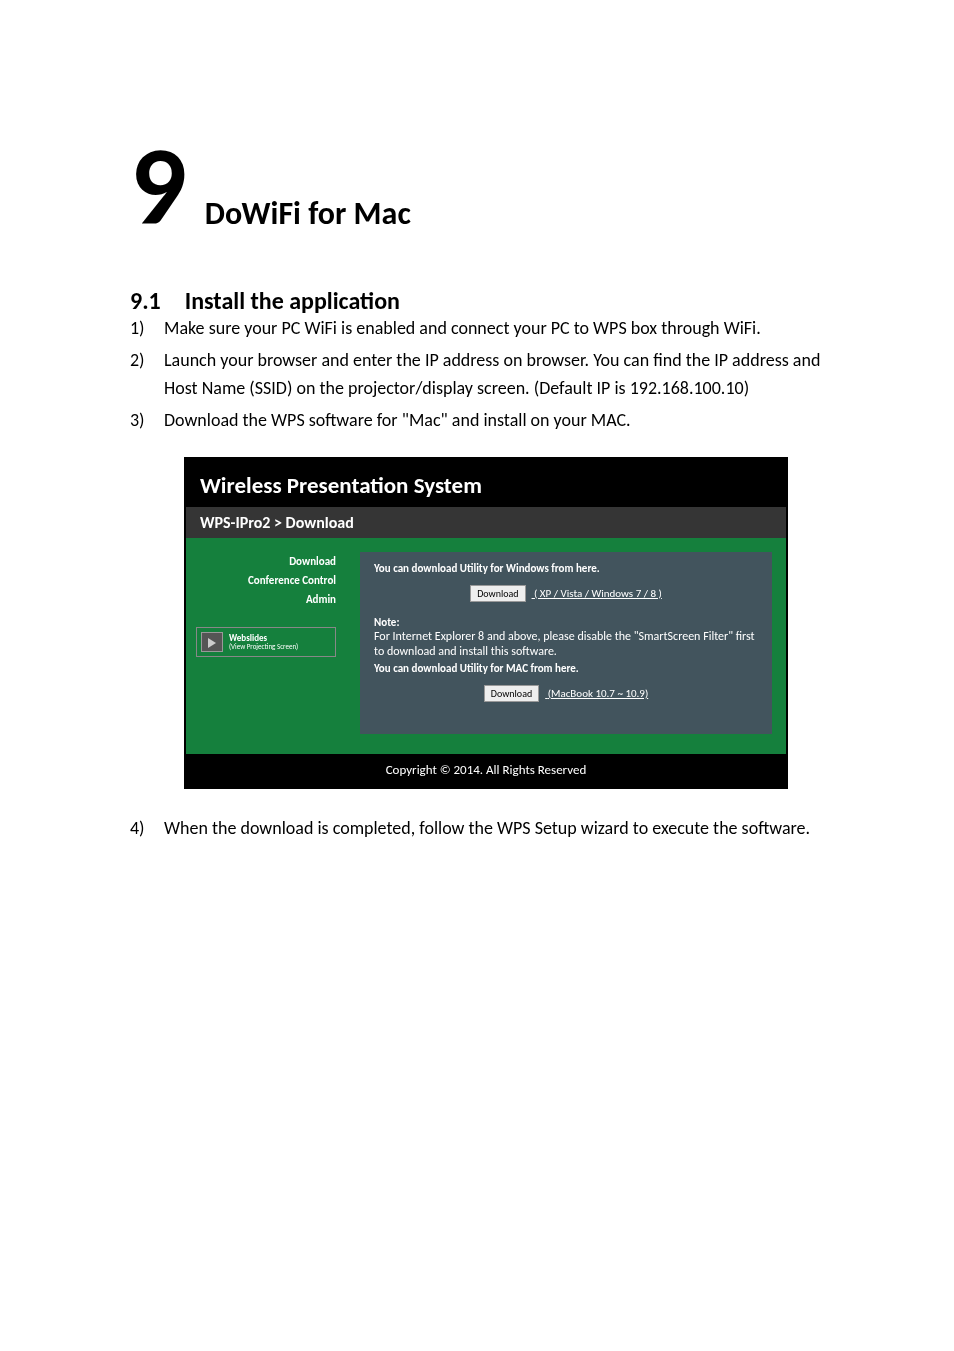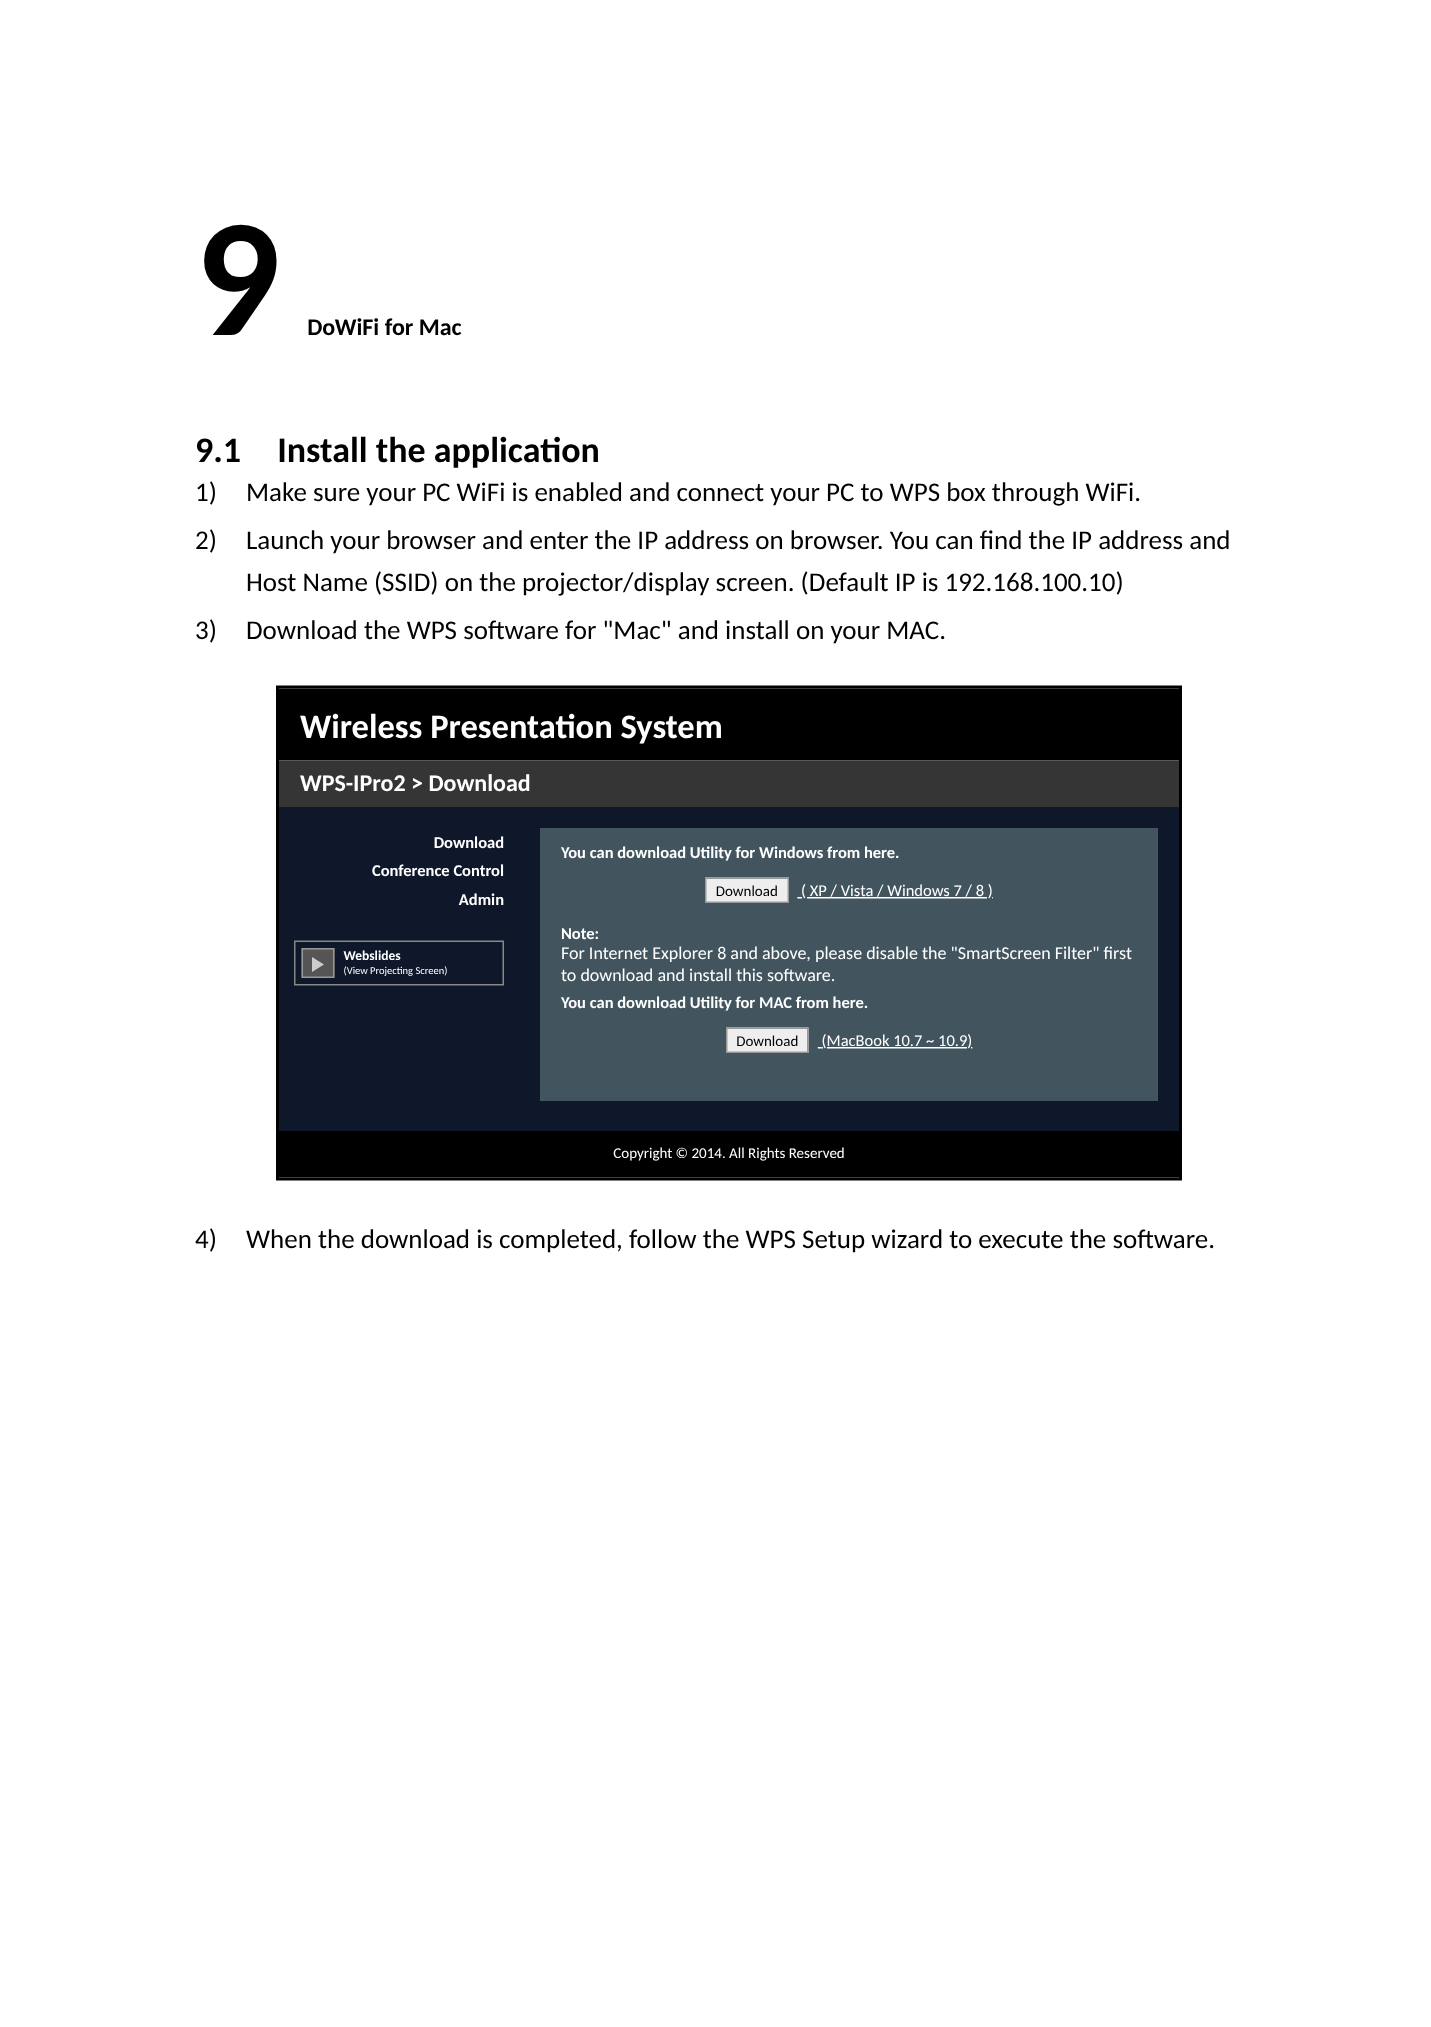--- a/index.html
+++ b/index.html
@@ -16,21 +16,21 @@
     align-items: baseline;
     margin-bottom: 44px;
   }
   .chapter-number {
     font-size: 112px;
     font-weight: 700;
     line-height: 1;
     font-family: Calibri, Arial, sans-serif;
   }
   .chapter-title {
-    font-size: 16px;
+    font-size: 32px;
     font-weight: 700;
     margin-left: 18px;
   }
   .section-heading {
     display: flex;
     gap: 24px;
     font-size: 24px;
     font-weight: 700;
   }
   .body-list {
@@ -61,21 +61,21 @@
   .ss-title { font-weight:700; font-size:23px; }
   .ss-crumb {
     background: #353535;
     color:#fff;
     padding:6px 14px;
     font-size:16px;
     font-weight:700;
   }
   .ss-body {
     display:flex;
-    background:#0f172a;
+    background:#15803d;
   }
   .ss-side {
     width:160px;
     padding:14px 10px;
     font-size:11px;
     text-align:right;
     color:#fff;
   }
   .ss-side .nav-item { padding:3px 0; font-weight:700;}
   .webslides-box {
@@ -124,21 +124,21 @@
     font-size:10px;
     margin-right:6px;
   }
   .mbox .note-head{ font-weight:700; margin-top:4px;}
   .mbox .note-body{ font-size:12px; line-height:1.3;}
   .mbox .sec2{ margin-top:2px; font-weight:700;}
   .ss-foot {
     background:#000;
     color:#fff;
     text-align:center;
-    font-size:10px;
+    font-size:13px;
     padding:8px 0 10px 0;
     clear:both;
   }
 </style>
 </head>
 <body>
 
 <div class="chapter-heading">
   <span class="chapter-number">9</span>
   <span class="chapter-title">DoWiFi for Mac</span>

